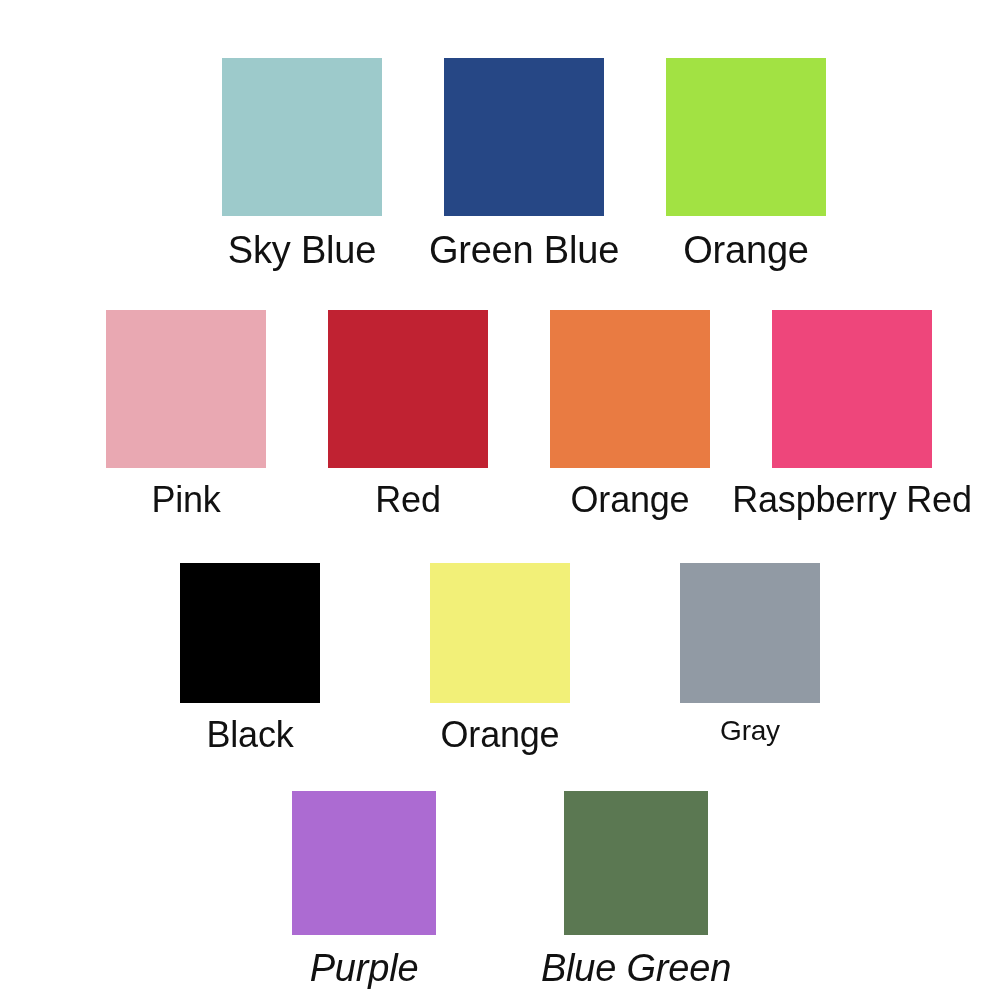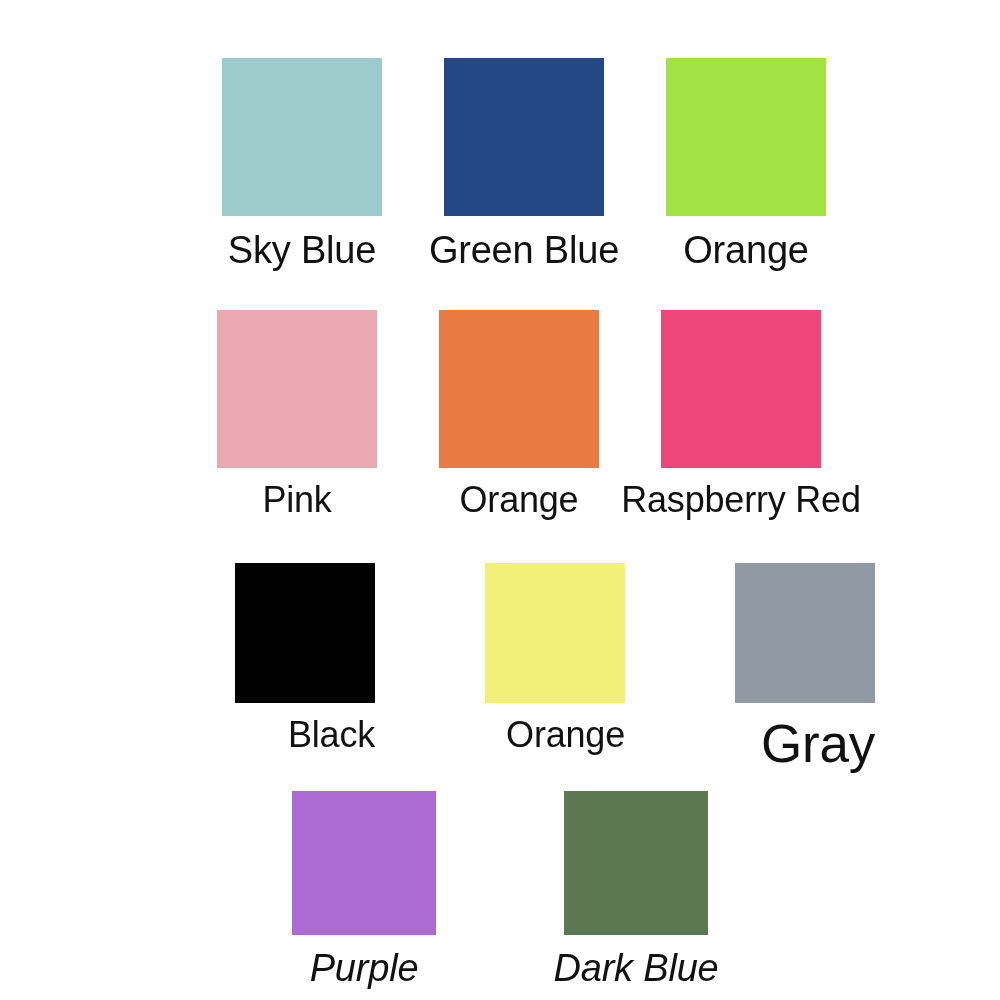--- a/index.html
+++ b/index.html
@@ -57,24 +57,24 @@
   #row-1 .swatch-label { font-size: 38px; margin-top: 15px; }
 
   
   #row-2 { top: 310px; padding-left: 19px; }
   #row-2 .swatch-cell { width: 222px; }
   #row-2 .swatch-chip { width: 160px; height: 158px; }
   #row-2 .swatch-label { font-size: 36px; margin-top: 14px; }
 
   
   #row-3 { top: 563px; }
-  #row-3 .swatch-cell { width: 250px; align-items: flex-end; }
+  #row-3 .swatch-cell { width: 250px; }
   #row-3 .swatch-chip { width: 140px; height: 140px; }
   #row-3 .swatch-label { font-size: 36px; margin-top: 14px; }
-  #row-3 .swatch-cell.size-large .swatch-label { font-size: 53px; }
+  #row-3 .swatch-cell.size-large .swatch-label { font-size: 28px; }
 
   
   #row-4 { top: 791px; }
   #row-4 .swatch-cell { width: 272px; }
   #row-4 .swatch-chip { width: 144px; height: 144px; }
   #row-4 .swatch-label { font-size: 38px; margin-top: 14px; font-style: italic; }
 </style>
 </head>
 <body style="background: rgb(255, 255, 255);">
 
@@ -94,20 +94,24 @@
       <span class="swatch-label">Orange</span>
     </div>
   </div>
 
   <div class="swatch-row" id="row-2">
     <div class="swatch-cell">
       <span class="swatch-chip" style="background-color: rgb(233, 168, 178);"></span>
       <span class="swatch-label">Pink</span>
     </div>
     <div class="swatch-cell">
+      <span class="swatch-chip" style="background-color: rgb(192, 34, 50);"></span>
+      <span class="swatch-label">Red</span>
+    </div>
+    <div class="swatch-cell">
       <span class="swatch-chip" style="background-color: rgb(233, 123, 66);"></span>
       <span class="swatch-label">Orange</span>
     </div>
     <div class="swatch-cell">
       <span class="swatch-chip" style="background-color: rgb(238, 70, 123);"></span>
       <span class="swatch-label">Raspberry Red</span>
     </div>
   </div>
 
   <div class="swatch-row" id="row-3">
@@ -125,17 +129,17 @@
     </div>
   </div>
 
   <div class="swatch-row" id="row-4">
     <div class="swatch-cell">
       <span class="swatch-chip" style="background-color: rgb(172, 107, 210);"></span>
       <span class="swatch-label">Purple</span>
     </div>
     <div class="swatch-cell">
       <span class="swatch-chip" style="background-color: rgb(91, 120, 82);"></span>
-      <span class="swatch-label">Dark Blue</span>
+      <span class="swatch-label">Blue Green</span>
     </div>
   </div>
 
 </div>
 
 </body></html>

